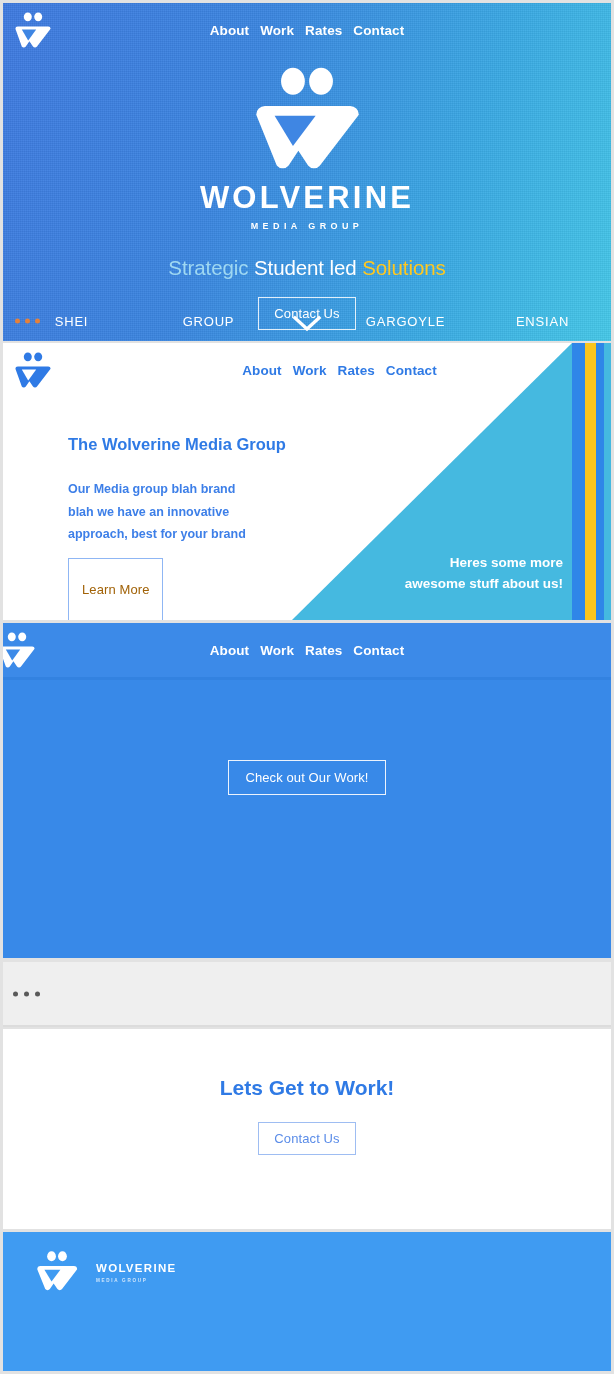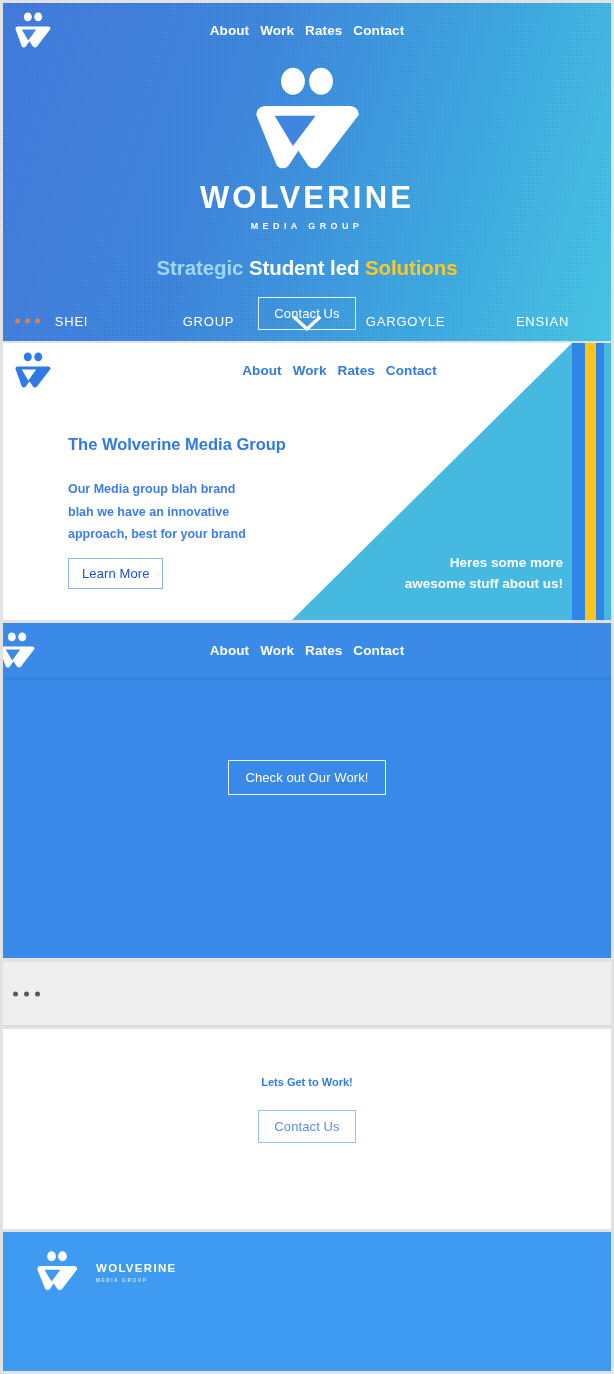--- a/index.html
+++ b/index.html
@@ -91,21 +91,21 @@
     color: #fff;
     font-size: 9px;
     font-weight: bold;
     letter-spacing: 4.4px;
   }
 
   .tagline {
     margin-top: 25px;
     text-align: center;
     font-size: 20.5px;
-    font-weight: bold;
+    font-weight: normal;
     letter-spacing: -.1px;
   }
   .t-a { color: #9fd8f2; }
   .t-b { color: #ffffff; }
   .t-c { color: #ffc820; }
 
   .btn {
     display: inline-block;
     border: 1px solid currentColor;
     font-size: 13px;
@@ -204,23 +204,23 @@
   }
   .p-blue {
     margin-top: 22px;
     color: #3d7fe8;
     font-size: 12.5px;
     font-weight: bold;
     line-height: 1.78;
   }
   .btn-learn {
     margin-top: 13px;
-    color: #1d4ed8;
+    color: #a16207;
     border-color: #8fb6f4;
-    padding: 8px 13px;
+    padding: 24px 13px;
   }
 
   
   .sec3 {
     position: absolute;
     left: 3px; top: 623px;
     width: 608px; height: 335px;
     background: #3889e8;
     overflow: hidden;
   }
@@ -259,21 +259,21 @@
   .sec5 {
     position: absolute;
     left: 3px; top: 1029px;
     width: 608px; height: 200px;
     background: #ffffff;
     text-align: center;
   }
   .sec5-title {
     padding-top: 47px;
     color: #2f7ae5;
-    font-size: 11px;
+    font-size: 21px;
     font-weight: bold;
   }
   .btn-contact2 {
     margin-top: 22px;
     color: #5a8ce8;
     border-color: #9ebdf2;
     padding: 9px 15px;
   }
 
   

